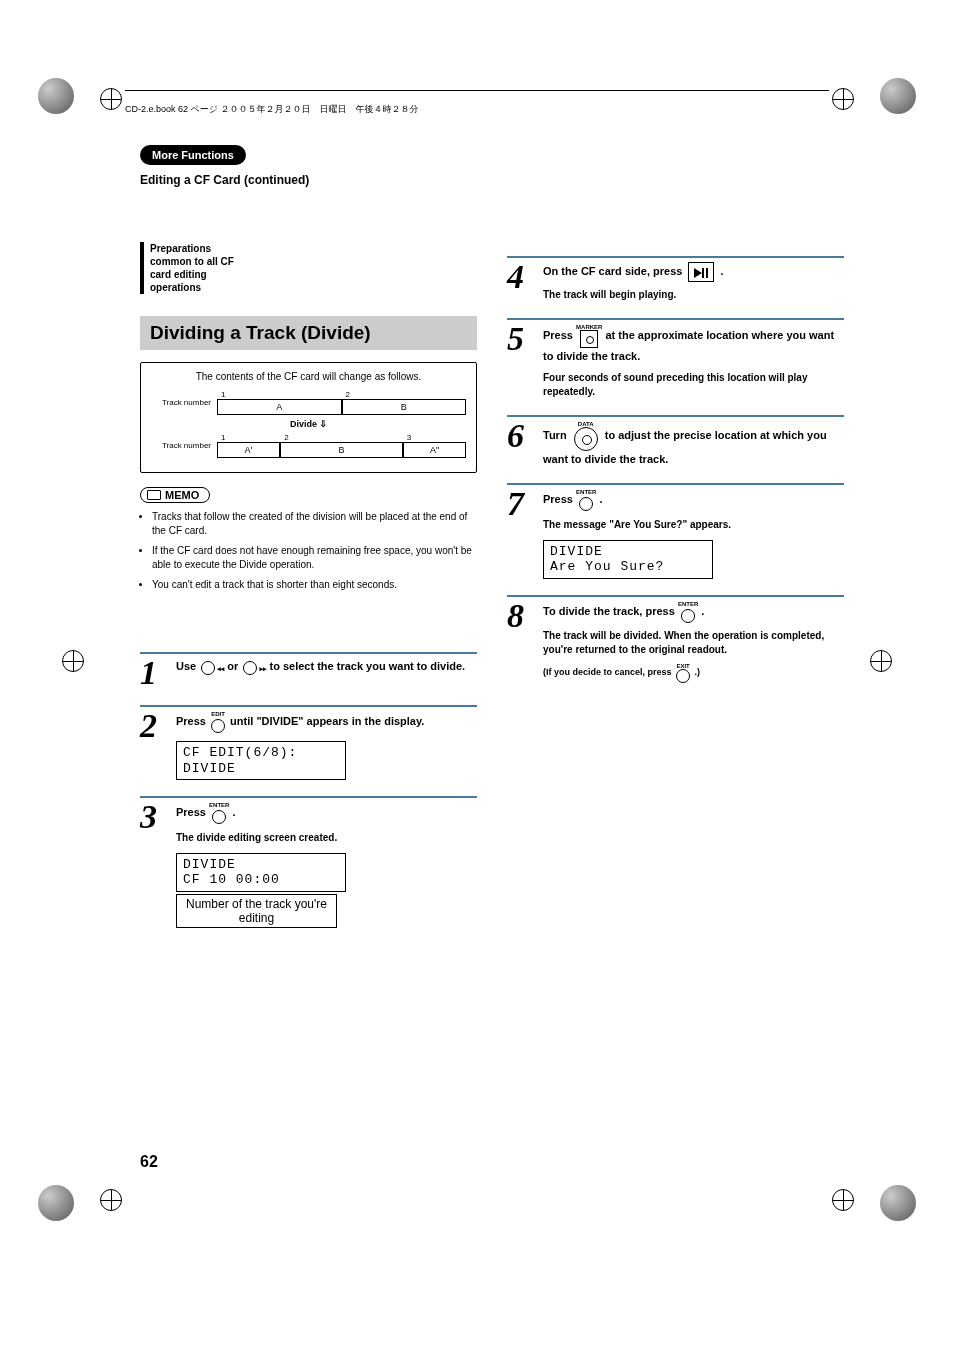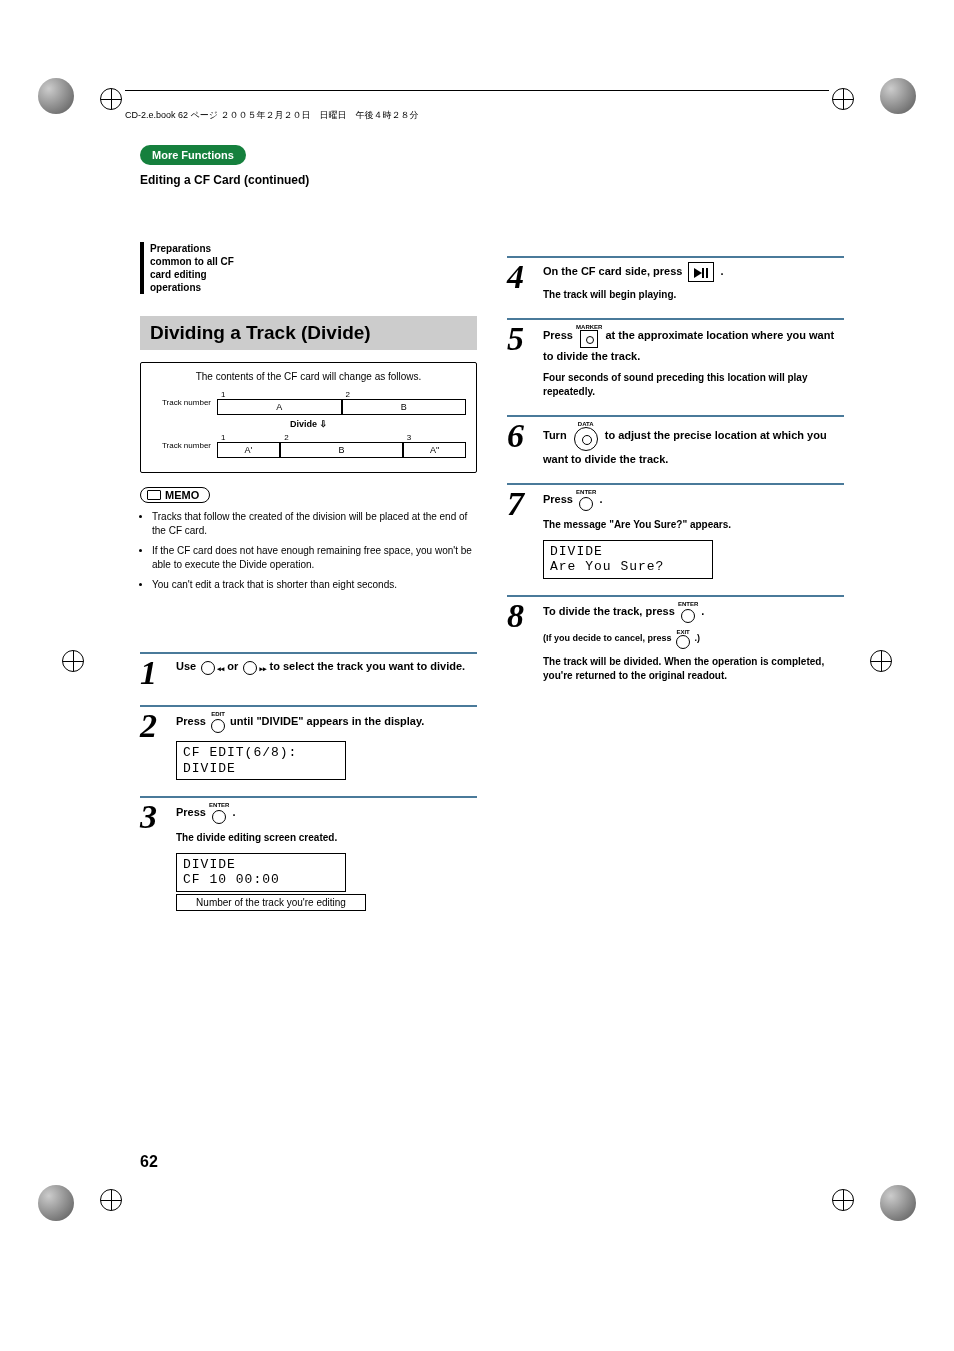--- a/index.html
+++ b/index.html
@@ -32,34 +32,34 @@
     border-radius: 50%;
     background: radial-gradient(circle at 30% 30%, #ccc, #555);
   }
   .header-bar {
     position: absolute;
     top: 90px;
     left: 125px;
     right: 125px;
     border-top: 1px solid #000;
     font-size: 9px;
-    padding-top: 18px;
+    padding-top: 12px;
   }
   .content {
     position: absolute;
     top: 145px;
     left: 140px;
     right: 110px;
     display: flex;
     gap: 30px;
   }
   .col { flex: 1; }
   .section-badge {
     display: inline-block;
-    background: #15803d;
+    background: #000000;
     color: #fff;
     font-size: 11px;
     font-weight: bold;
     padding: 4px 12px;
     border-radius: 10px;
   }
   .subtitle { font-size: 12px; font-weight: bold; margin-top: 8px; }
   .prep-box {
     display: flex;
     margin-top: 55px;
@@ -248,24 +248,24 @@
     font-family: 'Courier New', monospace;
     font-size: 13px;
     padding: 3px 6px;
     margin-top: 8px;
     width: 170px;
     letter-spacing: 1px;
     line-height: 1.2;
   }
   .lcd-note {
     border: 1px solid #000;
-    font-size: 10px;
+    font-size: 12px;
     padding: 2px 4px;
     margin-top: 2px;
-    width: 190px;
+    width: 161px;
     text-align: center;
   }
   .page-num {
     position: absolute;
     bottom: 180px;
     left: 140px;
     font-size: 16px;
     font-weight: bold;
   }
   .arrow-ref {
@@ -455,24 +455,24 @@
     </div>
 
     <div class="step">
       <div class="step-num">8</div>
       <div class="step-body">
         <div class="step-instr">
           <span>To divide the track, press</span>
           <span class="icon-stack"><span class="tiny-label">ENTER</span><span class="circle-icon"></span></span>
           <span>.</span>
         </div>
+        <div class="step-desc">The track will be divided. When the operation is completed, you're returned to the original readout.</div>
         <div class="step-desc" style="font-size:9px;">
           <span>(If you decide to cancel, press</span>
           <span class="icon-stack"><span class="tiny-label">EXIT</span><span class="circle-icon"></span></span>
           <span>.)</span>
         </div>
-        <div class="step-desc">The track will be divided. When the operation is completed, you're returned to the original readout.</div>
       </div>
     </div>
   </div>
 </div>
 
 <div class="page-num">62</div>
 
 </body></html>

